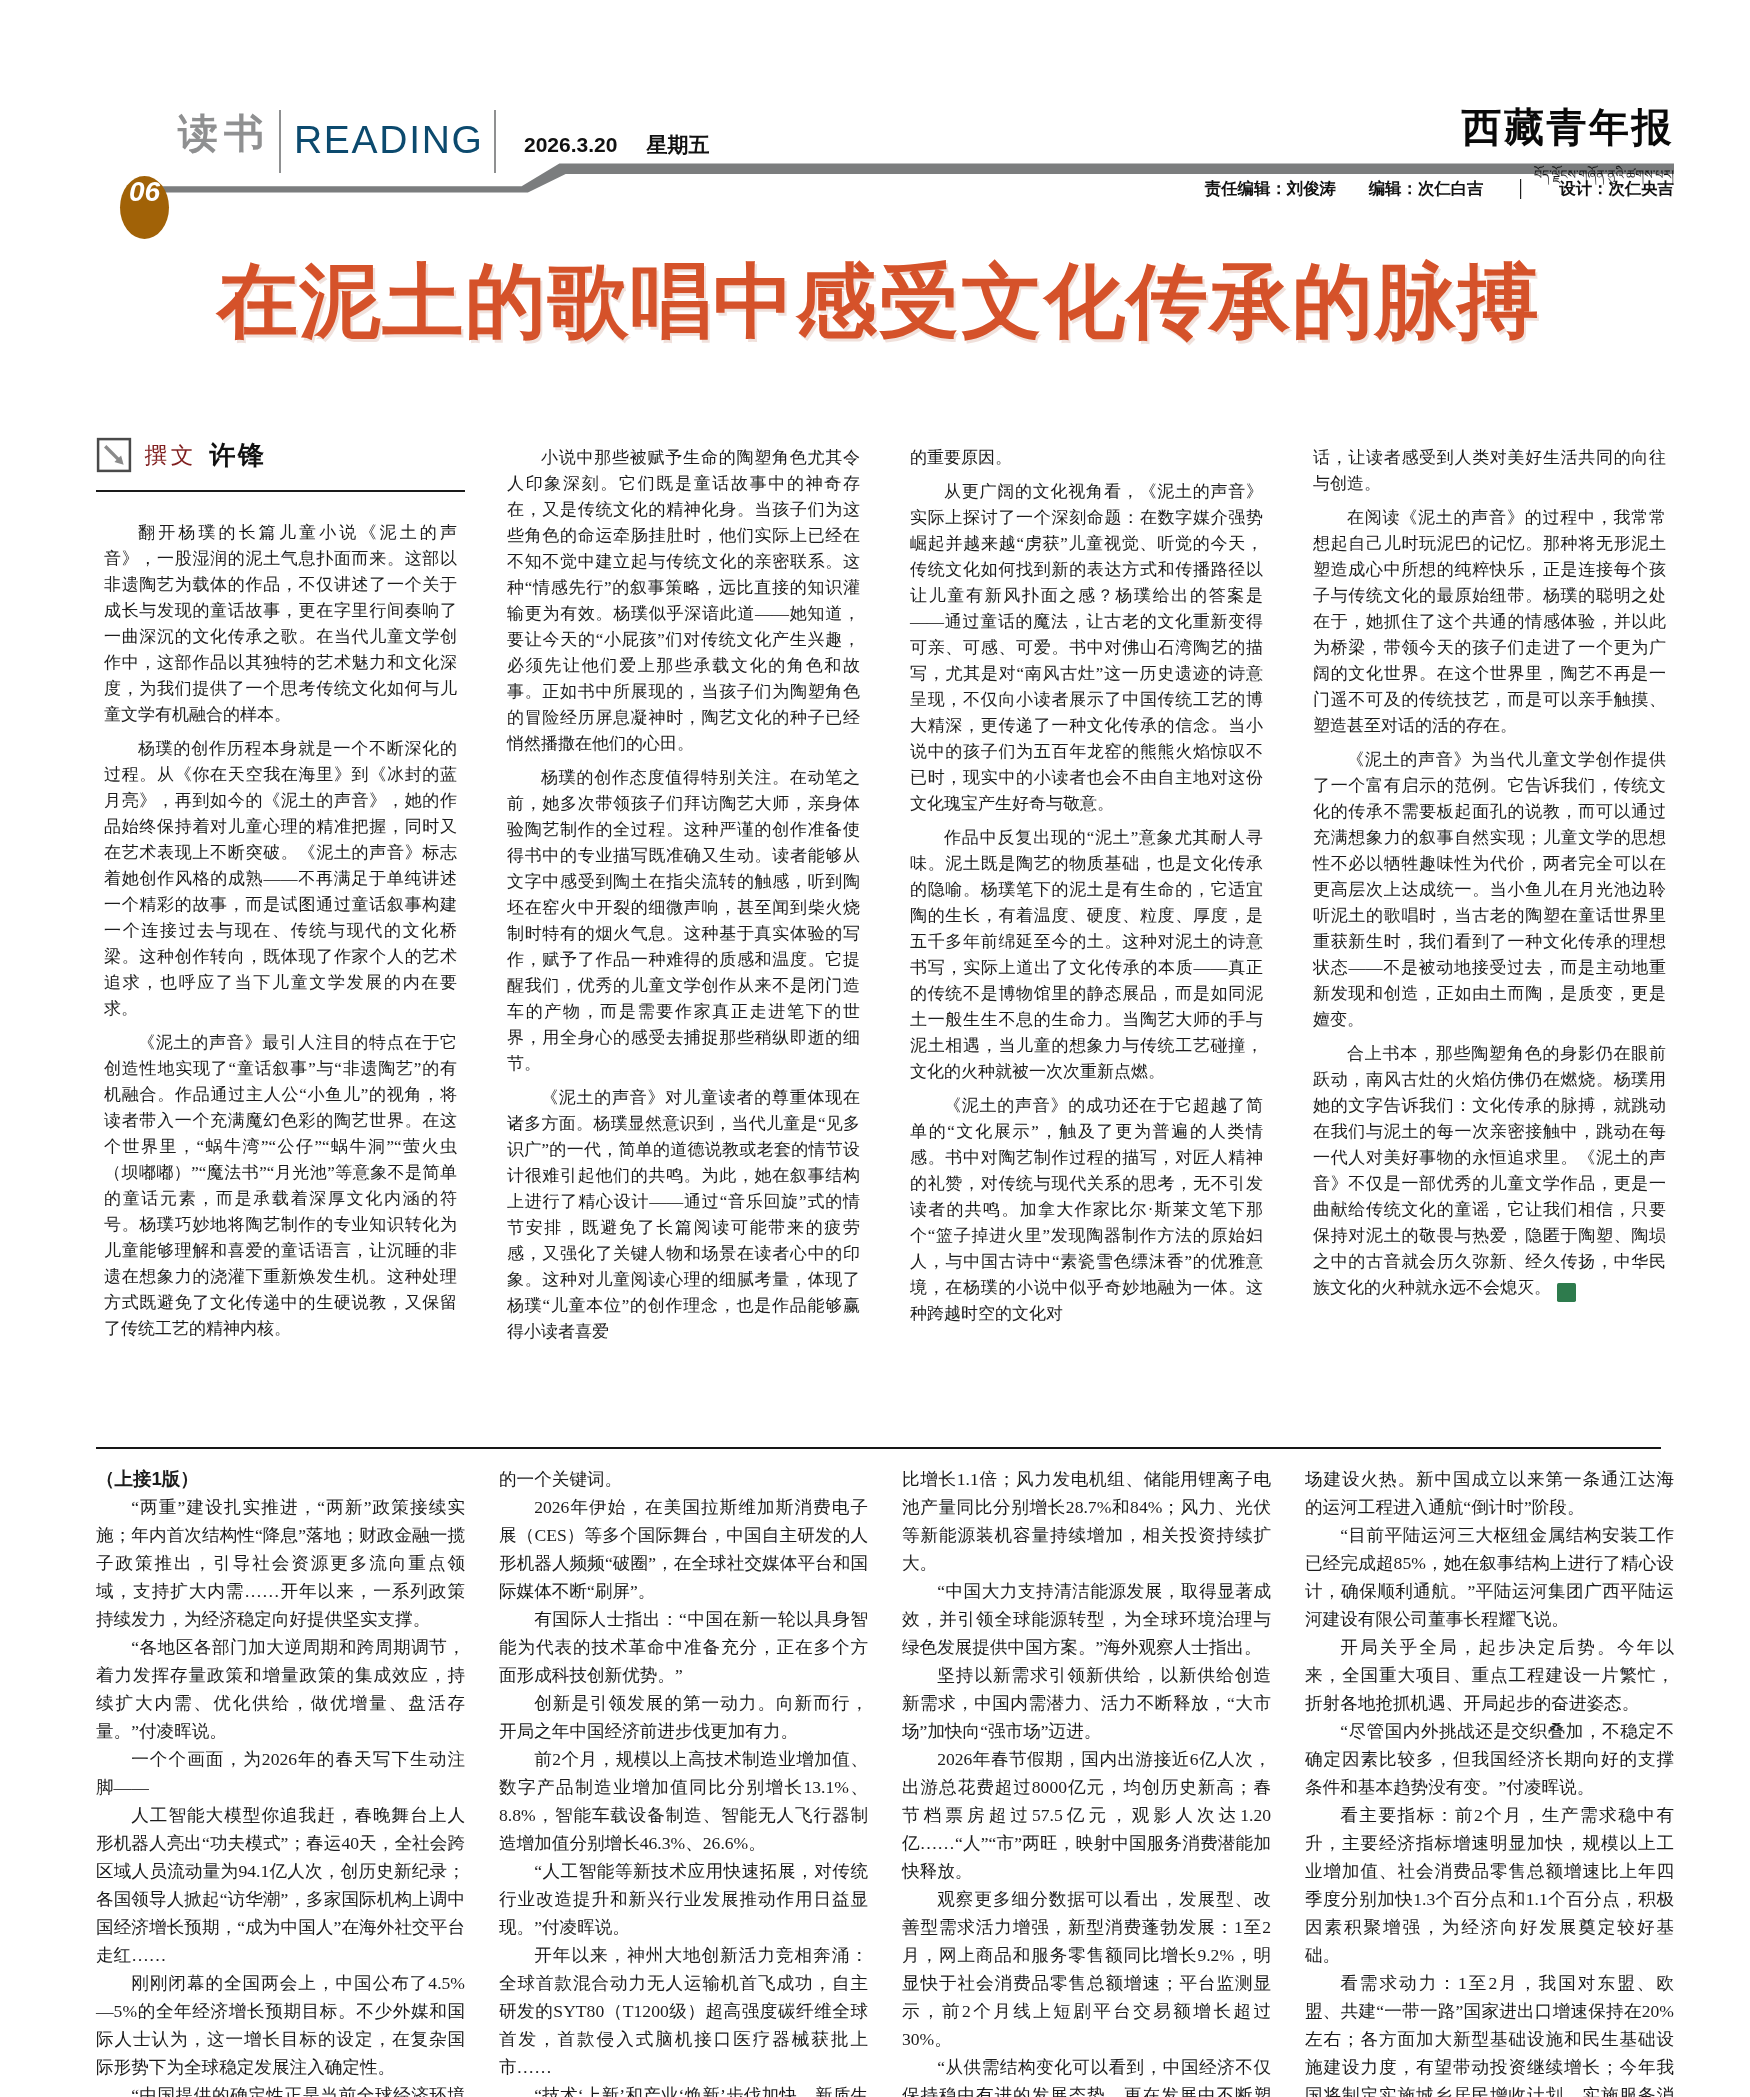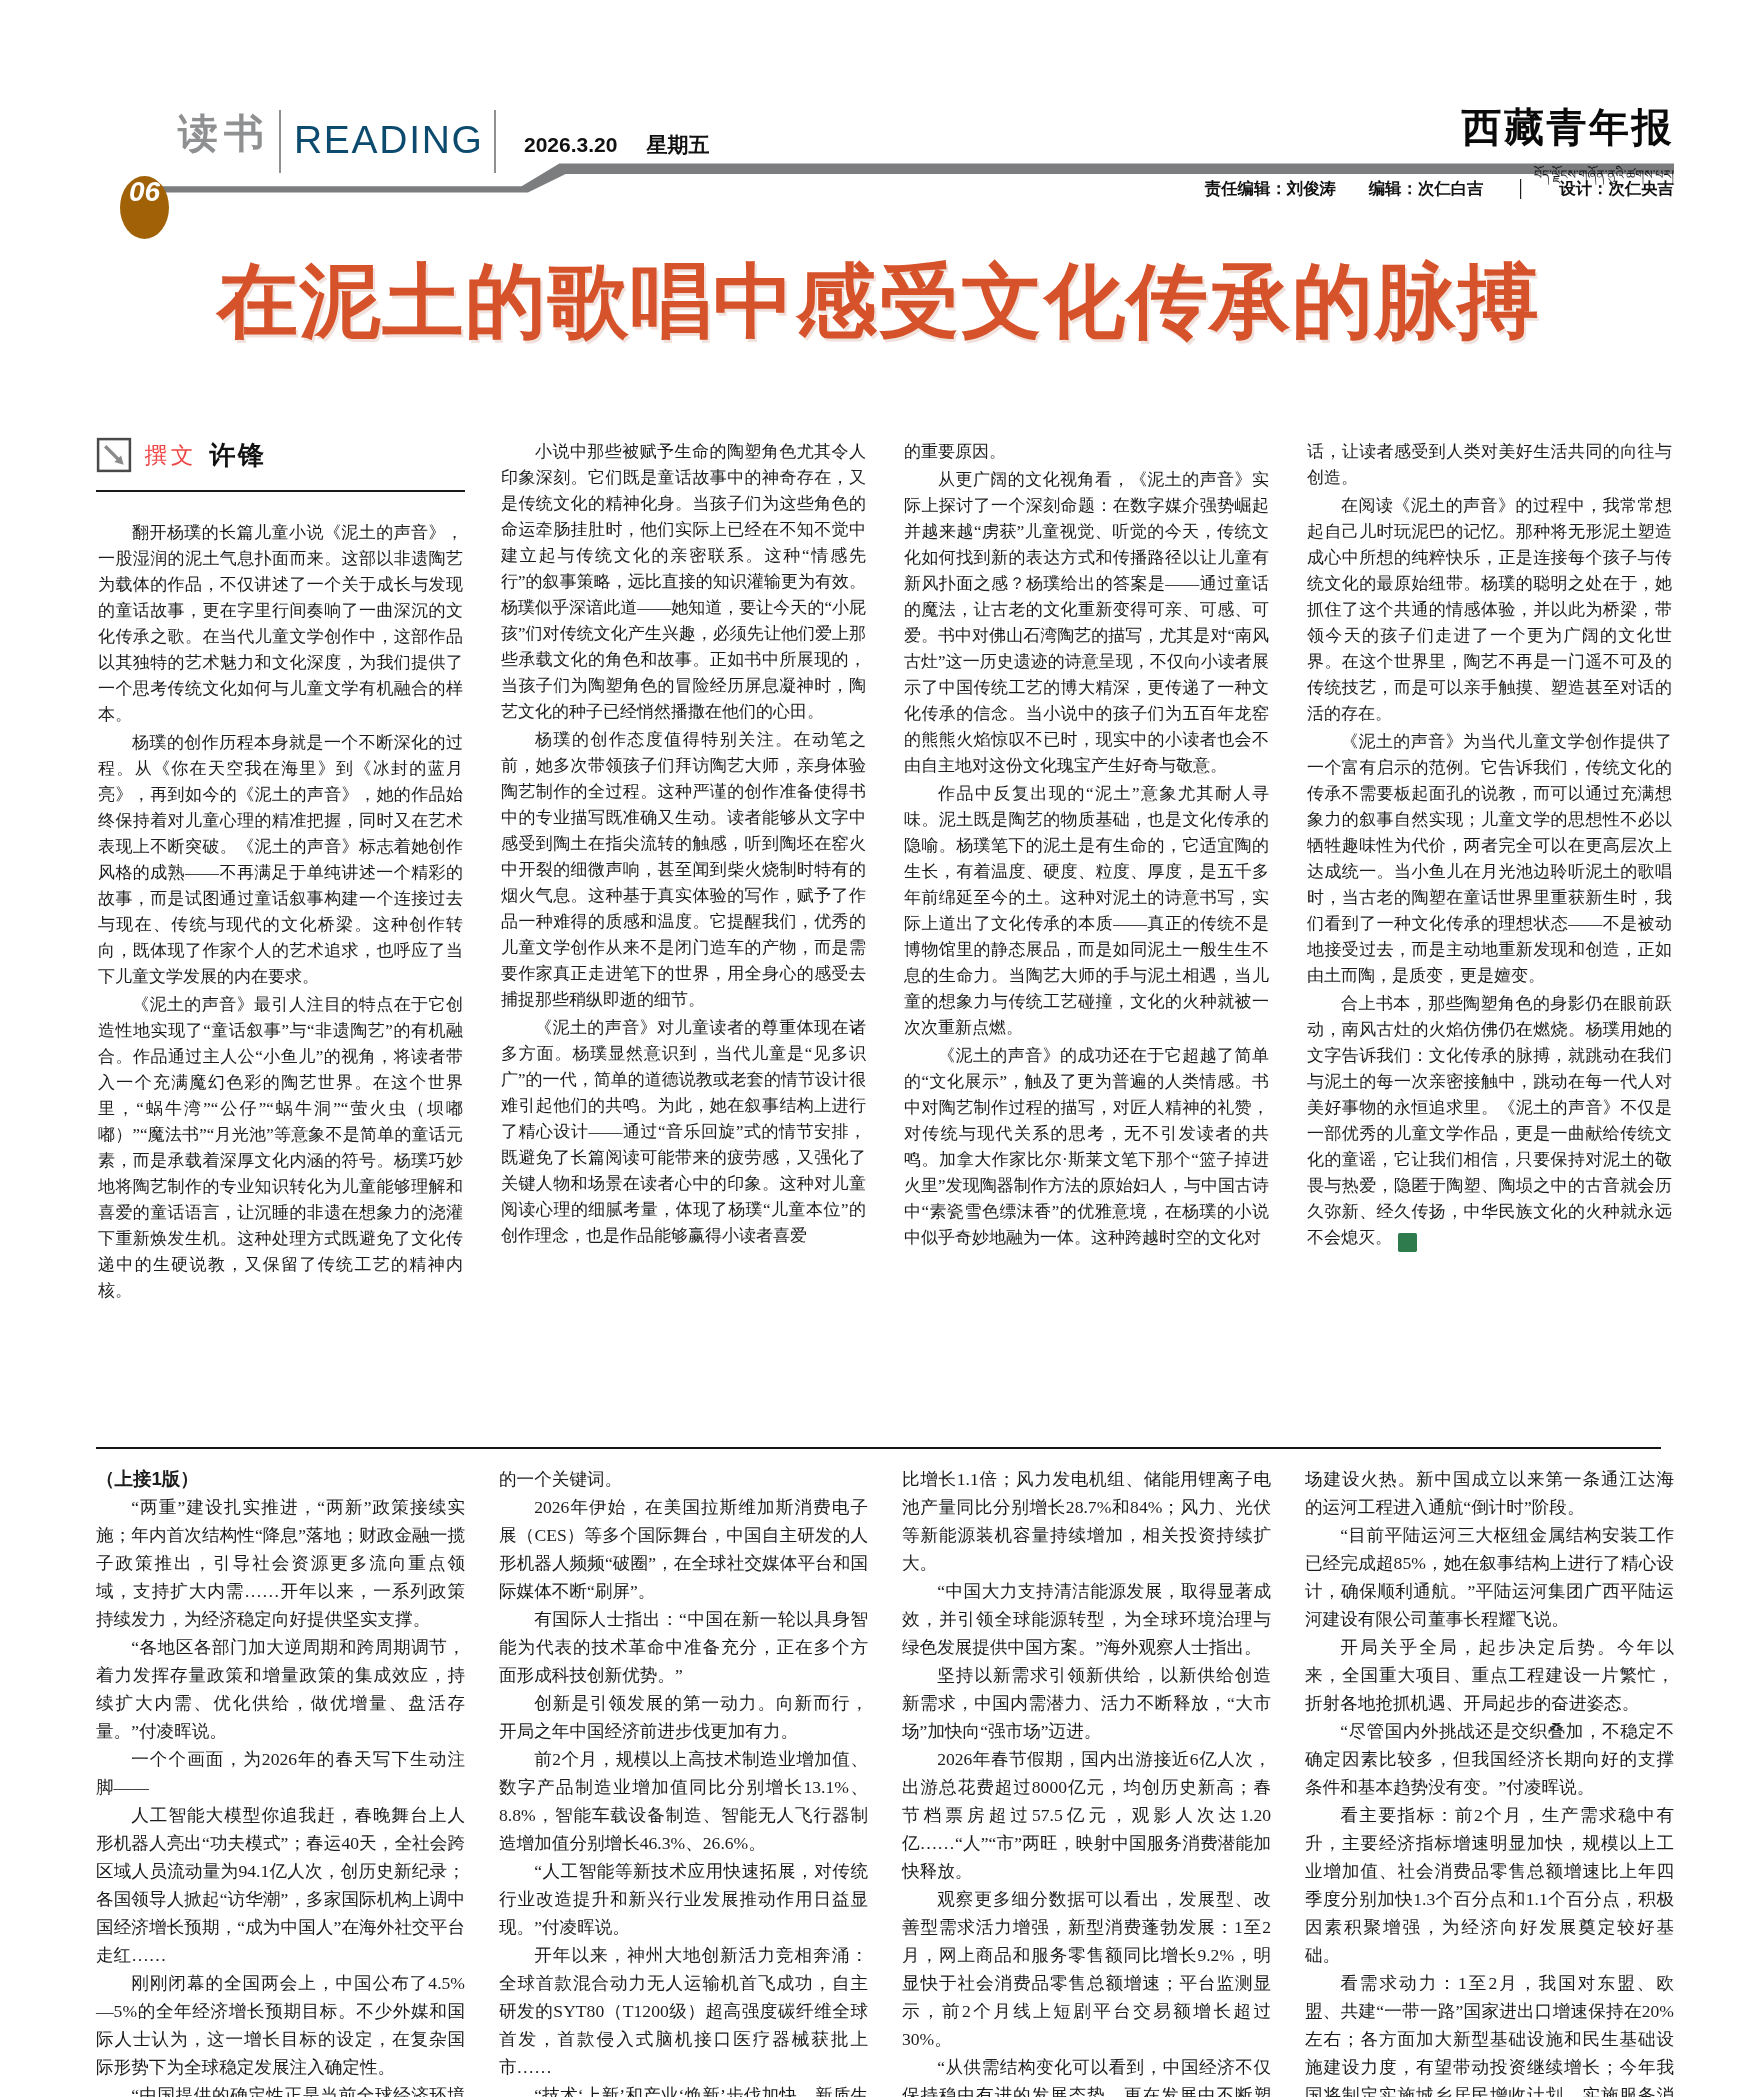--- a/index.html
+++ b/index.html
@@ -32,31 +32,31 @@
             font-family:"Liberation Sans","DejaVu Sans",sans-serif;font-weight:bold;
             font-size:81px;letter-spacing:1.7px;color:#d5522a;
             text-shadow:2.1px 2.9px 0 rgba(150,40,10,0.14);white-space:nowrap;}
 
   
   .col{width:369px;}
   .a1{top:437px;}
   .a2{top:1465px;}
   .c1{left:96px;} .c2{left:499px;} .c3{left:902px;} .c4{left:1305px;}
 
-  .a1 p{font-size:17px;line-height:26px;text-align:justify;margin:2px;text-indent:2em;}
+  .a1 p{font-size:17px;line-height:26px;text-align:justify;margin:8px;text-indent:2em;}
   .a2 p{font-size:17.6px;line-height:28px;text-align:justify;margin:0;text-indent:2em;}
   p.flush{text-indent:0;}
   .a2 p.subhead, .a2 p.note{font-family:"Liberation Sans","DejaVu Sans",sans-serif;
       font-weight:bold;text-indent:0;}
   .a2 p.note{font-size:18.5px;line-height:28px;}
 
   
   .byline{display:flex;align-items:center;gap:12.6px;padding-bottom:17px;
           border-bottom:2.9px solid #1a1a1a;margin-bottom:28px;}
-  .byline .lbl{font-family:Liberation Mono, monospace;font-size:22.7px;color:#ef4444;letter-spacing:3.4px;}
+  .byline .lbl{font-family:Liberation Mono, monospace;font-size:22.7px;color:#7f1d1d;letter-spacing:3.4px;}
   .byline .auth{font-family:"Liberation Sans","DejaVu Sans",sans-serif;font-size:26px;font-weight:bold;color:#111;letter-spacing:2.5px;}
 
   .seal{display:inline-block;width:19.3px;height:19.3px;background:#2e7b4d;color:#fff;
         font-family:"Liberation Sans","DejaVu Sans",sans-serif;font-size:12.6px;line-height:19.3px;
         text-align:center;border-radius:1.7px;margin-left:5.9px;vertical-align:-2.5px;}
 
   .divider{left:96px;top:1447px;width:1565px;height:2.1px;background:#161616;}
 </style>
 </head>
 <body>

